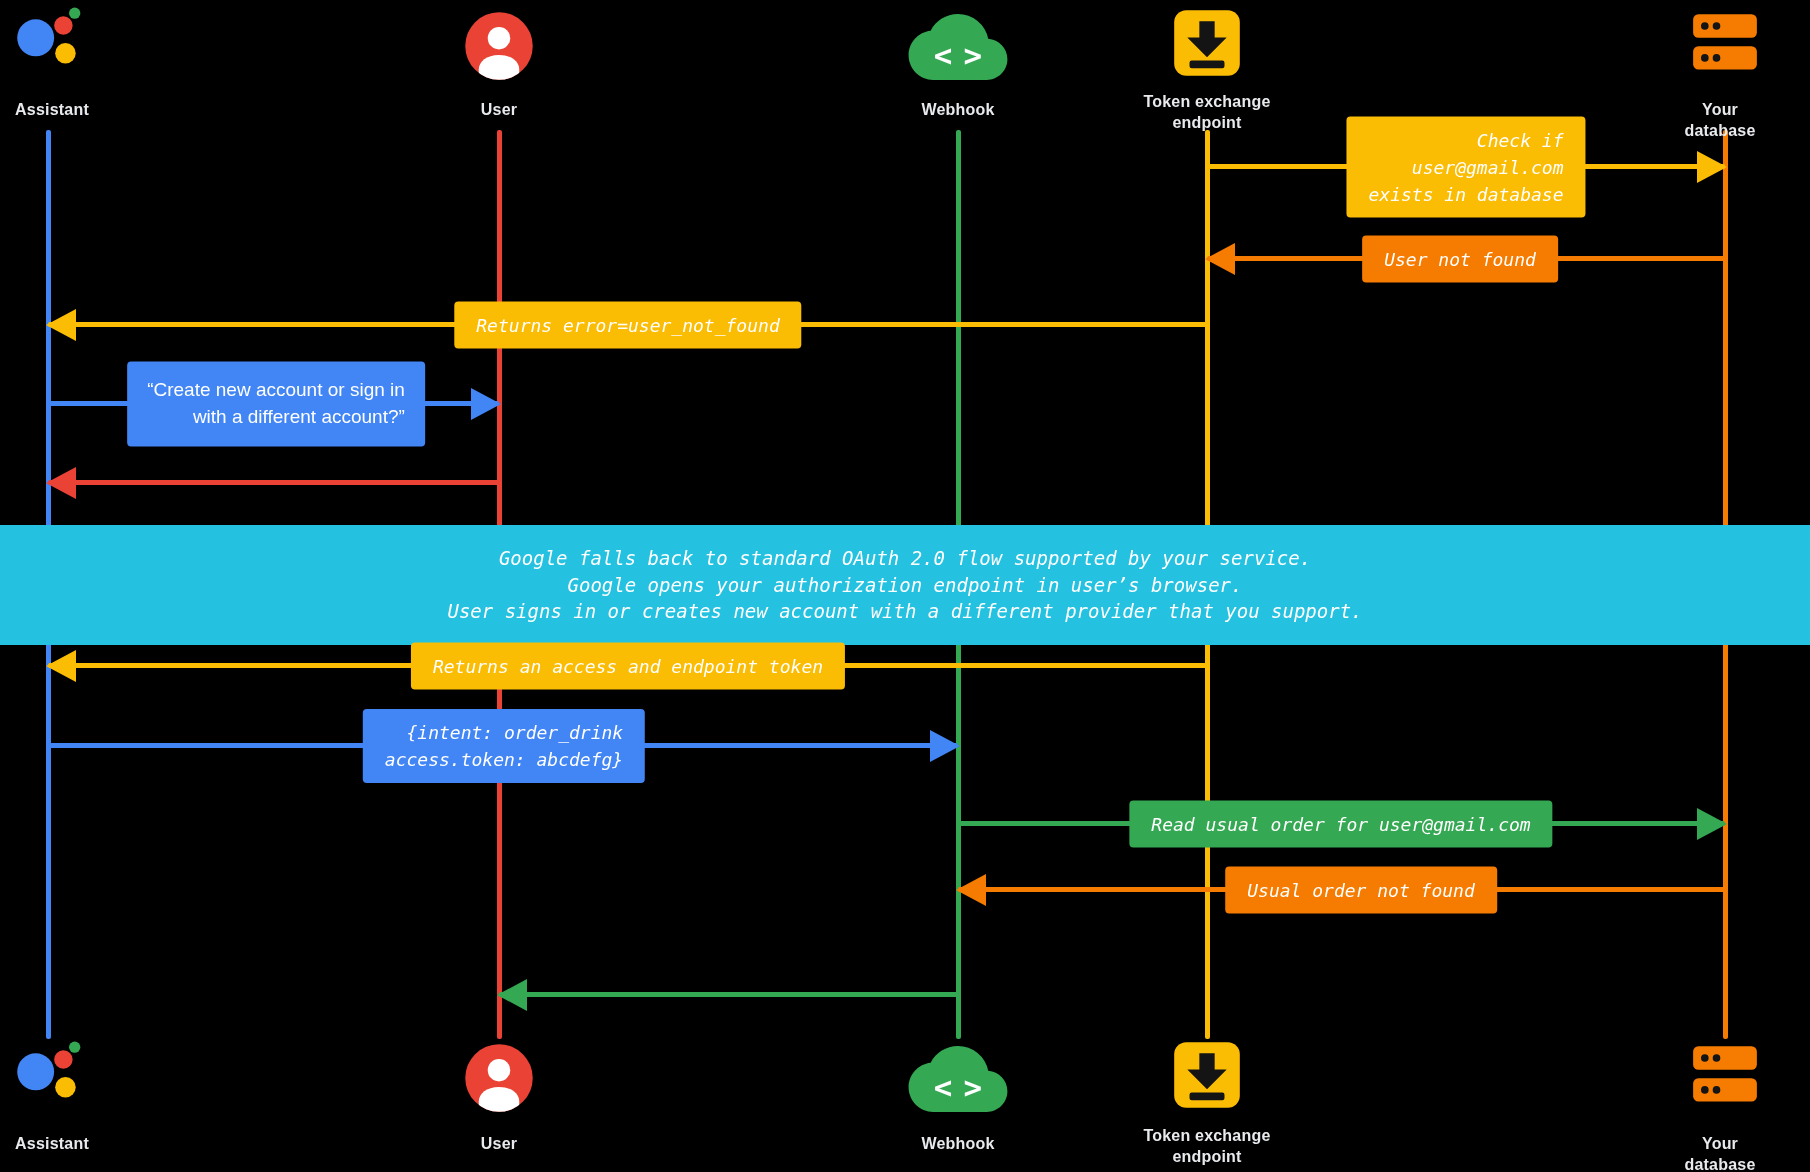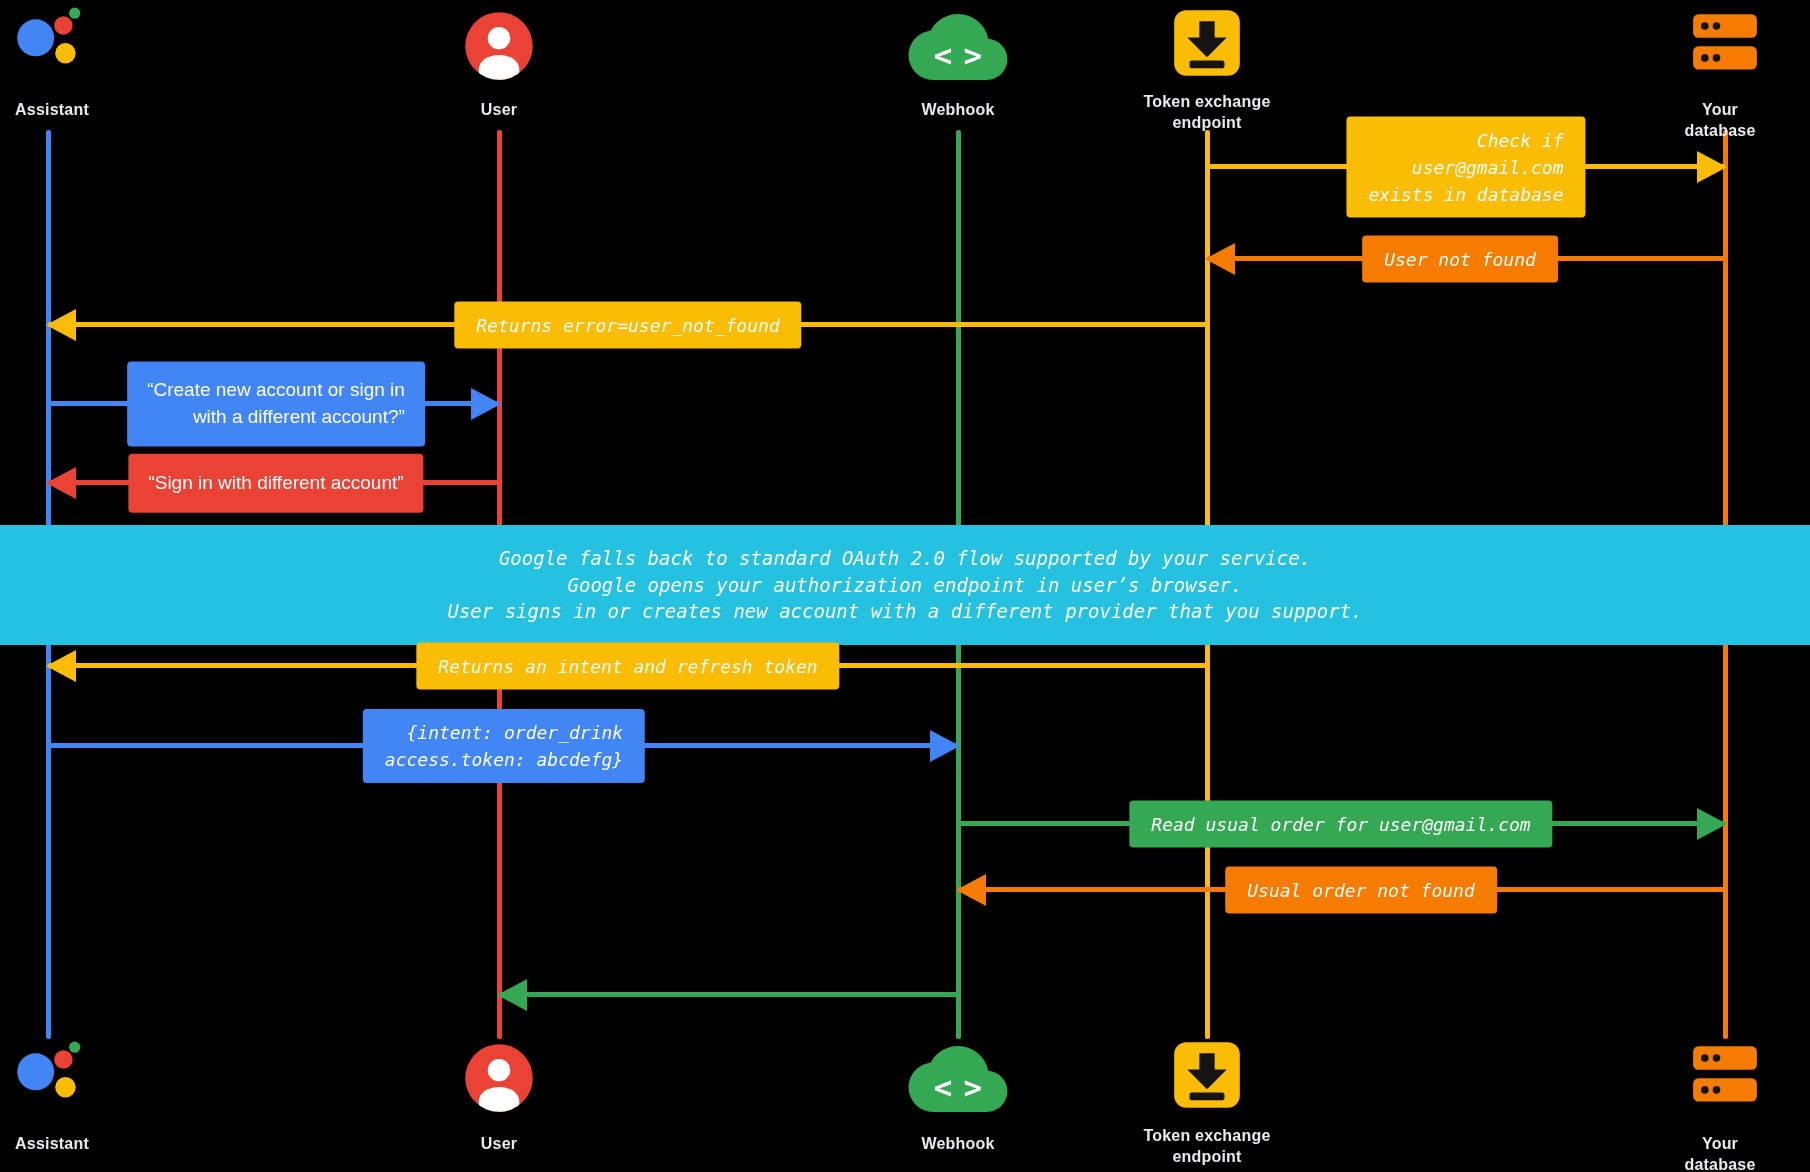--- a/index.html
+++ b/index.html
@@ -139,22 +139,21 @@
 Google opens your authorization endpoint in user’s browser.
 User signs in or creates new account with a different provider that you support.</div>
 
   <div class="msg mono bg-yellow" style="left:1466px;top:167px">Check if
 user@gmail.com
 exists in database</div>
   <div class="msg mono bg-yellow" style="left:628px;top:325px">Returns error=user_not_found</div>
   <div class="msg mono bg-orange" style="left:1460px;top:259px">User not found</div>
   <div class="msg sans bg-blue" style="left:276px;top:404px">“Create new account or sign in
 with a different account?”</div>
-  <div class="msg sans bg-red" style="left:276px;top:483px">“Sign in with different account”</div>
-  <div class="msg mono bg-yellow" style="left:628px;top:666px">Returns an intent and refresh token</div>
+  <div class="msg mono bg-yellow" style="left:628px;top:666px">Returns an access and endpoint token</div>
   <div class="msg mono bg-green" style="left:1341px;top:824px">Read usual order for user@gmail.com</div>
   <div class="msg mono bg-blue" style="left:504px;top:746px">{intent: order_drink
 access.token: abcdefg}</div>
   <div class="msg mono bg-orange" style="left:1361px;top:890px">Usual order not found</div>
 
   <div class="actor" style="left:48px;top:1040px">
     <svg width="78" height="78" viewBox="0 0 76 76">
       <circle cx="26" cy="31" r="18" fill="#4285F4"></circle>
       <circle cx="53" cy="19" r="9" fill="#EA4335"></circle>
       <circle cx="64" cy="7" r="5.5" fill="#34A853"></circle>

